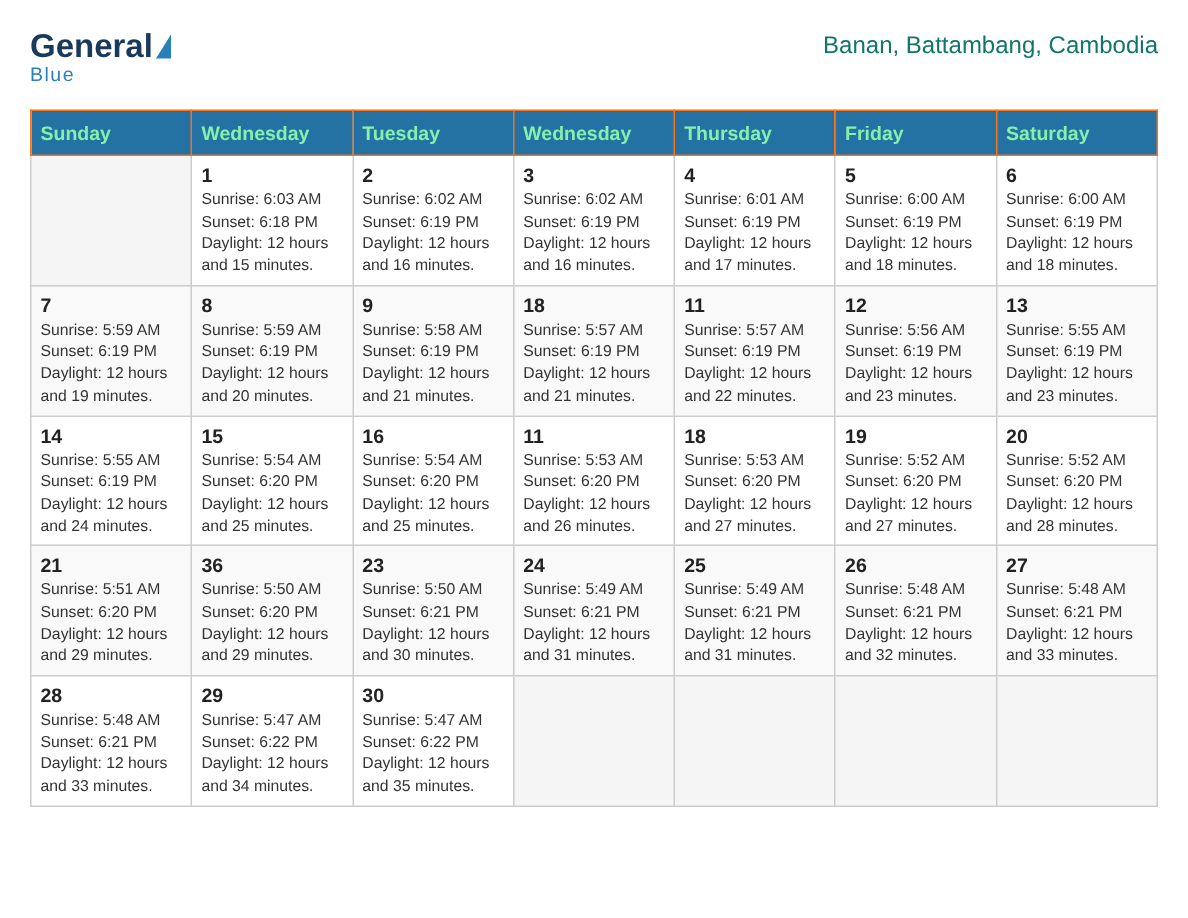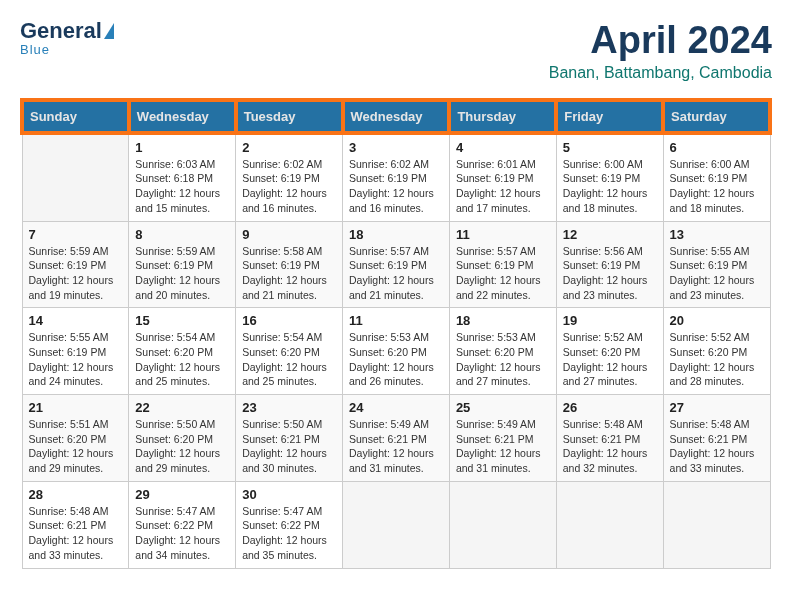--- a/index.html
+++ b/index.html
@@ -57,26 +57,26 @@
       color: #0f766e;
       margin-top: 2px;
     }
     .calendar-table {
       width: 100%;
       border-collapse: collapse;
       font-size: 11px;
     }
     .calendar-table th {
       background-color: #2471a3;
-      color: #e5e5e5;
+      color: #86efac;
       padding: 7px 6px;
       text-align: left;
       font-size: 13px;
       font-weight: bold;
-      border: 4px solid #f97316;
+      border: 1px solid #f97316;
     }
     .calendar-table td {
       border: 1px solid #ccc;
       vertical-align: top;
       padding: 5px 6px;
       width: calc(100% / 7);
       height: 78px;
       background: #fff;
     }
     .calendar-table tr:nth-child(even) td {
@@ -103,21 +103,20 @@
 
 <div class="header-area">
   <div class="logo">
     <div style="display:flex; align-items:center;">
       <span class="logo-text">General</span>
       <span class="logo-triangle"></span>
     </div>
     <span class="logo-sub">Blue</span>
   </div>
   <div class="title-area">
-    <div class="month-title">April 2024</div>
     <div class="location-title">Banan, Battambang, Cambodia</div>
   </div>
 </div>
 
 <table class="calendar-table">
   <thead>
     <tr>
     <th>Sunday</th>
         <th>Wednesday</th>
         <th>Tuesday</th>
@@ -214,21 +213,21 @@
           <span class="day-number">20</span>
           <div class="day-info">Sunrise: 5:52 AM<br>Sunset: 6:20 PM<br>Daylight: 12 hours and 28 minutes.</div>
         </td>
       </tr>
       <tr>
         <td>
           <span class="day-number">21</span>
           <div class="day-info">Sunrise: 5:51 AM<br>Sunset: 6:20 PM<br>Daylight: 12 hours and 29 minutes.</div>
         </td>
         <td>
-          <span class="day-number">22</span>
+          <span class="day-number">36</span>
           <div class="day-info">Sunrise: 5:50 AM<br>Sunset: 6:20 PM<br>Daylight: 12 hours and 29 minutes.</div>
         </td>
         <td>
           <span class="day-number">23</span>
           <div class="day-info">Sunrise: 5:50 AM<br>Sunset: 6:21 PM<br>Daylight: 12 hours and 30 minutes.</div>
         </td>
         <td>
           <span class="day-number">24</span>
           <div class="day-info">Sunrise: 5:49 AM<br>Sunset: 6:21 PM<br>Daylight: 12 hours and 31 minutes.</div>
         </td>

